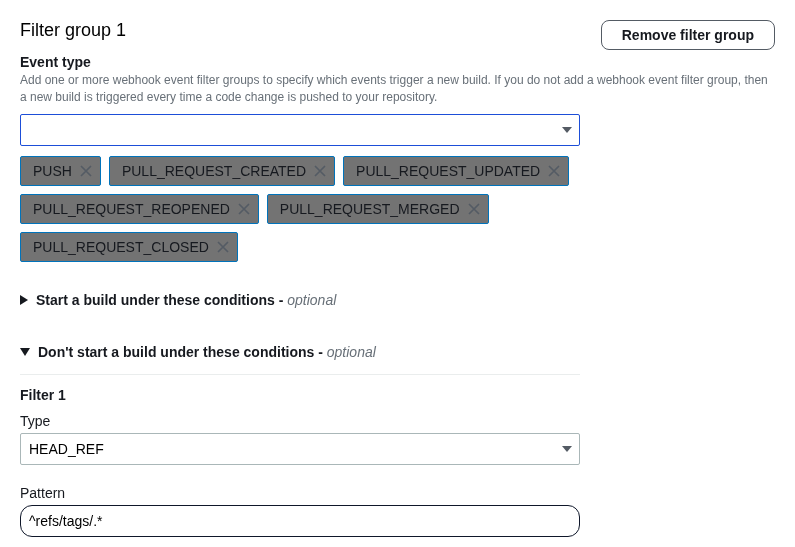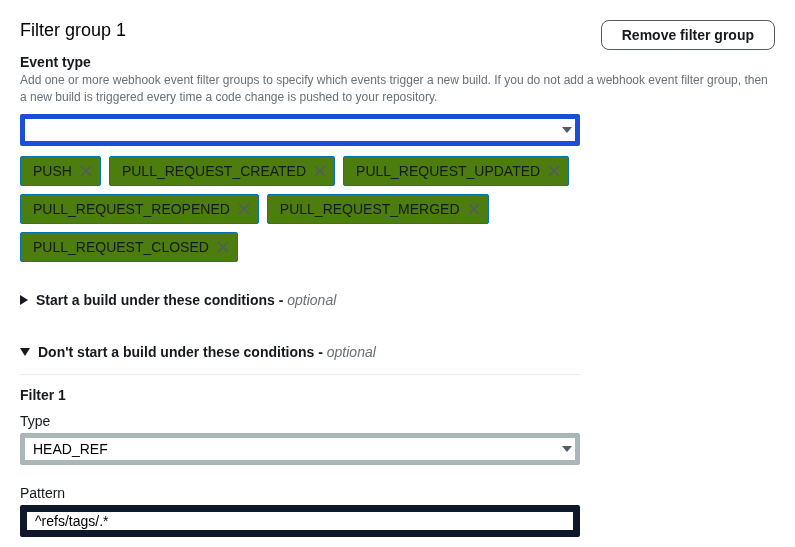--- a/index.html
+++ b/index.html
@@ -46,21 +46,21 @@
   max-width: 760px;
 }
 .select-wrap {
   width: 560px;
   position: relative;
   margin-bottom: 10px;
 }
 .select {
   width: 100%;
   height: 32px;
-  border: 5px solid #1d4ed8;
+  border: 1px solid #1d4ed8;
   border-radius: 2px;
   background: #fff;
   padding: 0 30px 0 8px;
   font-size: 14px;
   font-family: inherit;
   appearance: none;
   cursor: pointer;
 }
 .select-caret {
   position: absolute;
@@ -74,21 +74,21 @@
   flex-wrap: wrap;
   gap: 8px;
   width: 560px;
   margin-bottom: 24px;
 }
 .token {
   display: inline-flex;
   align-items: center;
   gap: 8px;
   border: 1px solid #0073bb;
-  background: #4d7c0f;
+  background: #737373;
   color: #16191f;
   padding: 6px 8px 6px 12px;
   border-radius: 2px;
   font-size: 14px;
   cursor: default;
 }
 .token .x {
   cursor: pointer;
   display: inline-flex;
   color: #545b64;
@@ -129,22 +129,22 @@
   margin: 8px 0 10px 0;
 }
 .field-label {
   font-size: 14px;
   color: #16191f;
   margin-bottom: 4px;
 }
 .input {
   width: 560px;
   height: 32px;
-  border: 7px solid #0f172a;
-  border-radius: 2px;
+  border: 1px solid #0f172a;
+  border-radius: 12px;
   padding: 0 8px;
   font-size: 14px;
   font-family: inherit;
 }
 .spacer { height: 24px; }
 svg { display: block; }
 </style>
 </head>
 <body>
 

